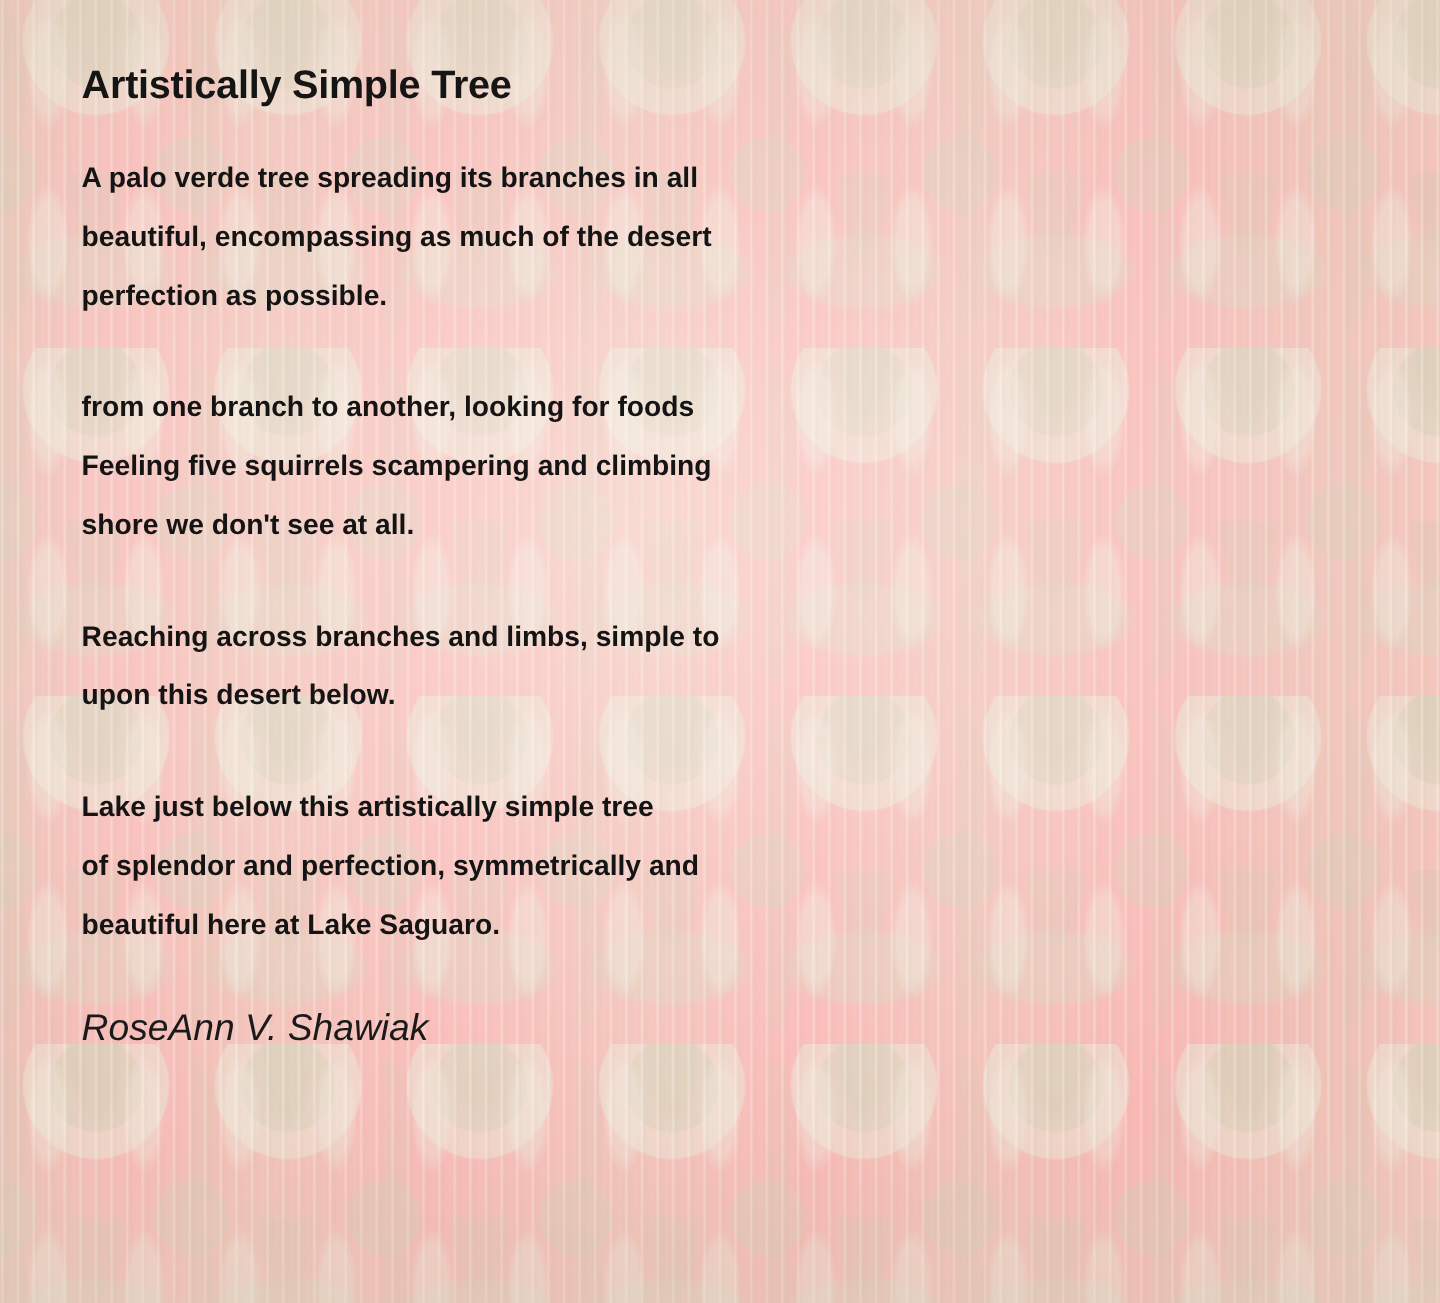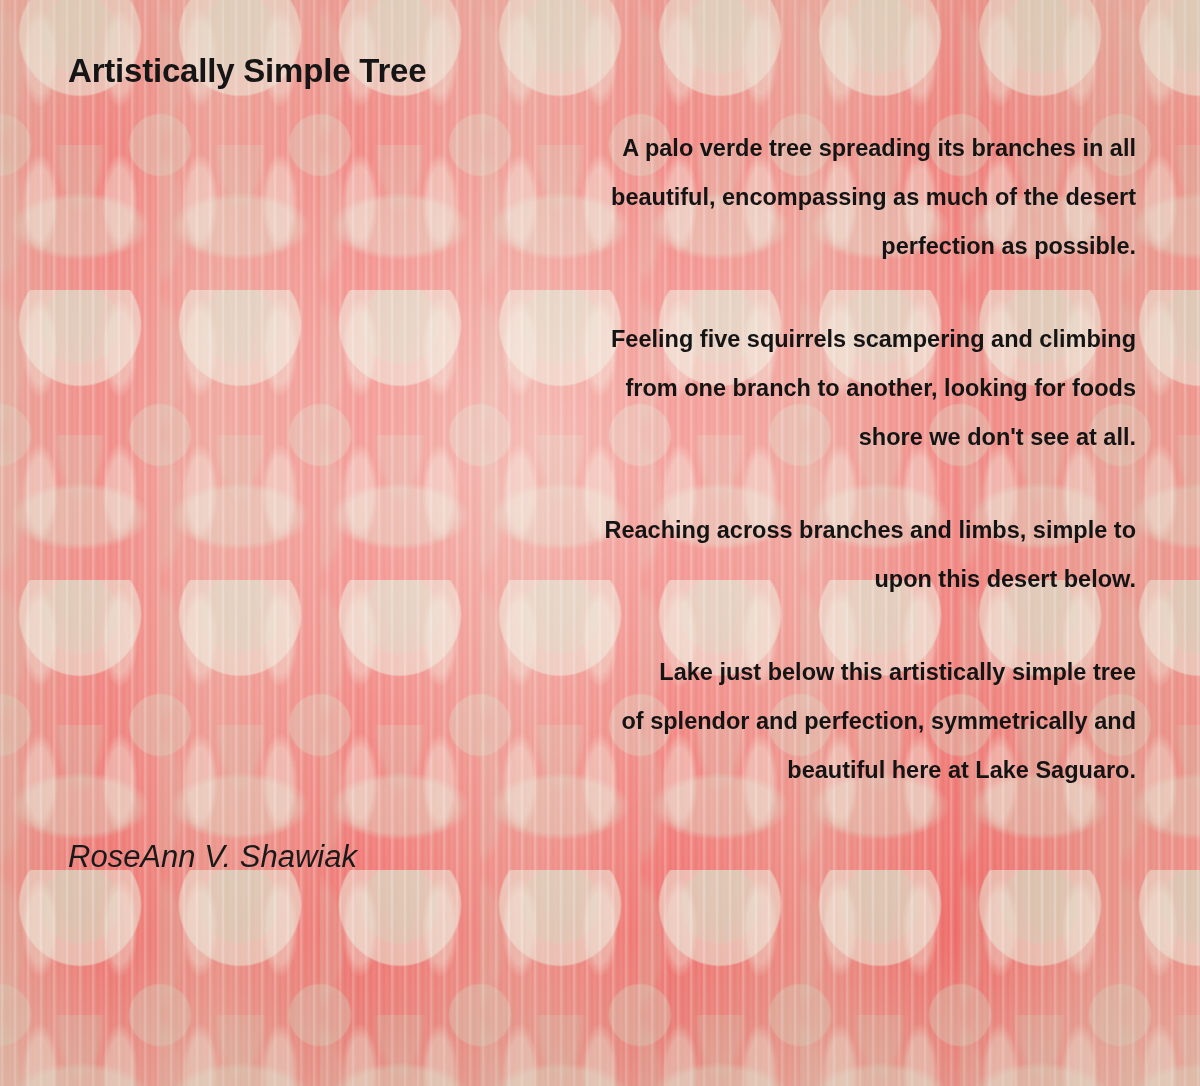--- a/index.html
+++ b/index.html
@@ -13,21 +13,21 @@
     background-color: #efe9db;
     font-family: "Liberation Sans", sans-serif;
   }
 
   
   .poem-page {
     position: relative;
     width: 1200px;
     height: 1086px;
     box-sizing: border-box;
-    background-color: #ef4444;
+    background-color: #fca5a5;
     overflow: hidden;
   }
   .bg-layer {
     position: absolute;
     inset: 0;
     pointer-events: none;
   }
   
   .bg-stripes {
     background-image:
@@ -97,21 +97,20 @@
   }
   .poem-title {
     margin: 0 0 34px 0;
     font-size: 33px;
     font-weight: bold;
     color: #151515;
     letter-spacing: -0.2px;
   }
   .stanza {
     margin: 0 0 44px 0;
-    text-align: right;
   }
   .poem-line {
     font-size: 23.5px;
     font-weight: bold;
     color: #141414;
     line-height: 49px;
     white-space: pre;
   }
   .poem-author {
     font-size: 31px;
@@ -136,22 +135,22 @@
 
     <h1 class="poem-title">Artistically Simple Tree</h1>
 
     <div class="stanza">
       <div class="poem-line">A palo verde tree spreading its branches in all</div>
       <div class="poem-line">beautiful, encompassing as much of the desert</div>
       <div class="poem-line">perfection as possible.</div>
     </div>
 
     <div class="stanza">
+      <div class="poem-line">from one branch to another, looking for foods</div>
       <div class="poem-line">Feeling five squirrels scampering and climbing</div>
-      <div class="poem-line">from one branch to another, looking for foods</div>
       <div class="poem-line">shore we don't see at all.</div>
     </div>
 
     <div class="stanza">
       <div class="poem-line">Reaching across branches and limbs, simple to</div>
       <div class="poem-line">upon this desert below.</div>
     </div>
 
     <div class="stanza">
       <div class="poem-line">Lake just below this artistically simple tree</div>

